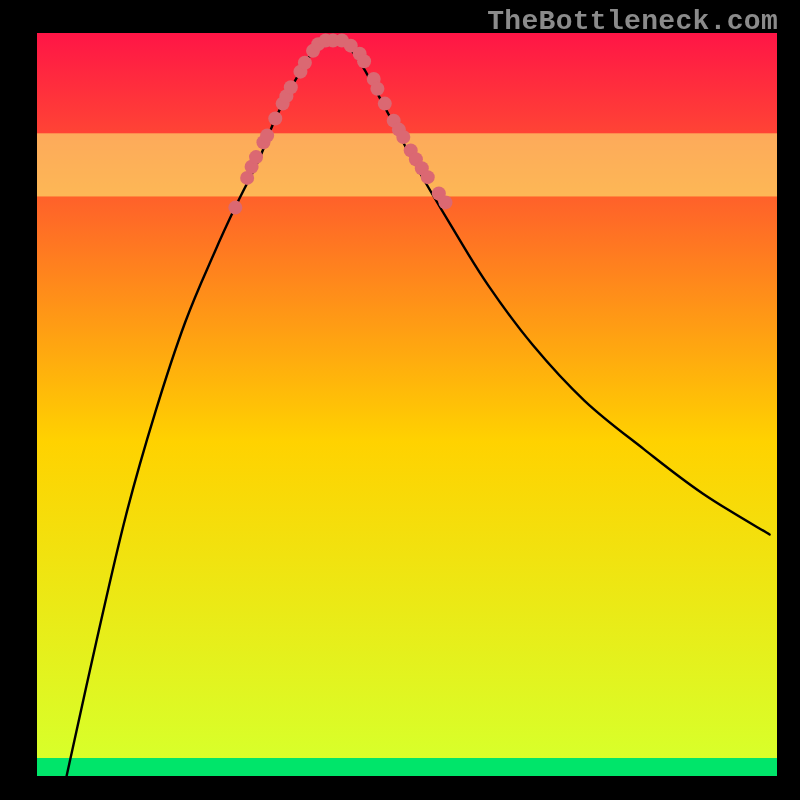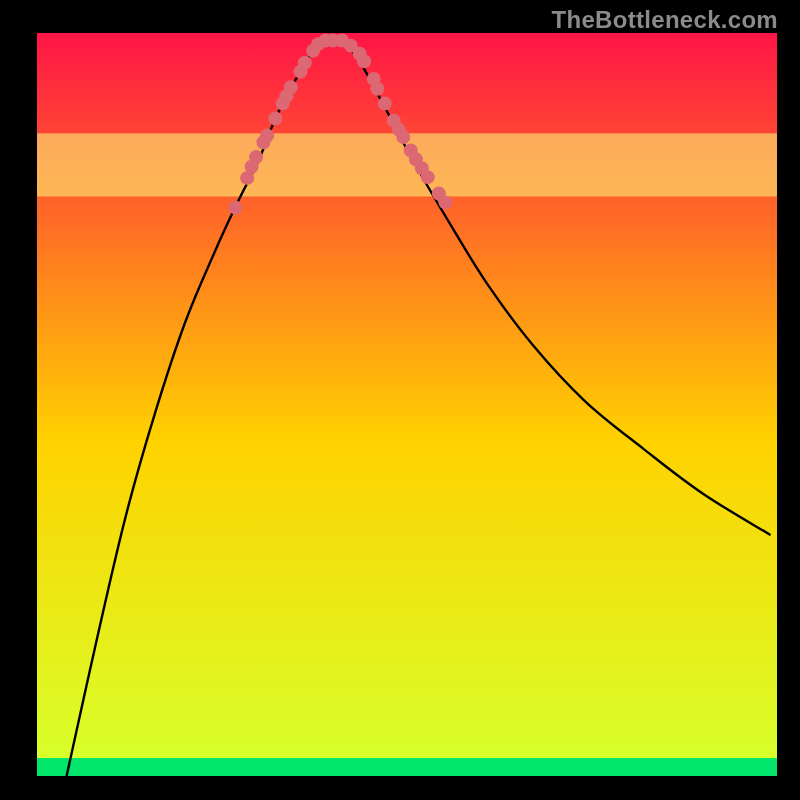--- a/index.html
+++ b/index.html
@@ -26,22 +26,22 @@
     height: 743px;
     overflow: hidden;
   }
   .plot-area svg {
     display: block;
   }
   .watermark {
     position: absolute;
     top: 6px;
     right: 22px;
-    font-family: Liberation Sans, sans-serif;
-    font-size: 24px;
+    font-family: Liberation Mono, monospace;
+    font-size: 28px;
     font-weight: 600;
     color: #8b8b8b;
     letter-spacing: 0.3px;
   }
 </style>
 </head>
 <body>
 
 <div class="frame">
   <div class="watermark">TheBottleneck.com</div>

